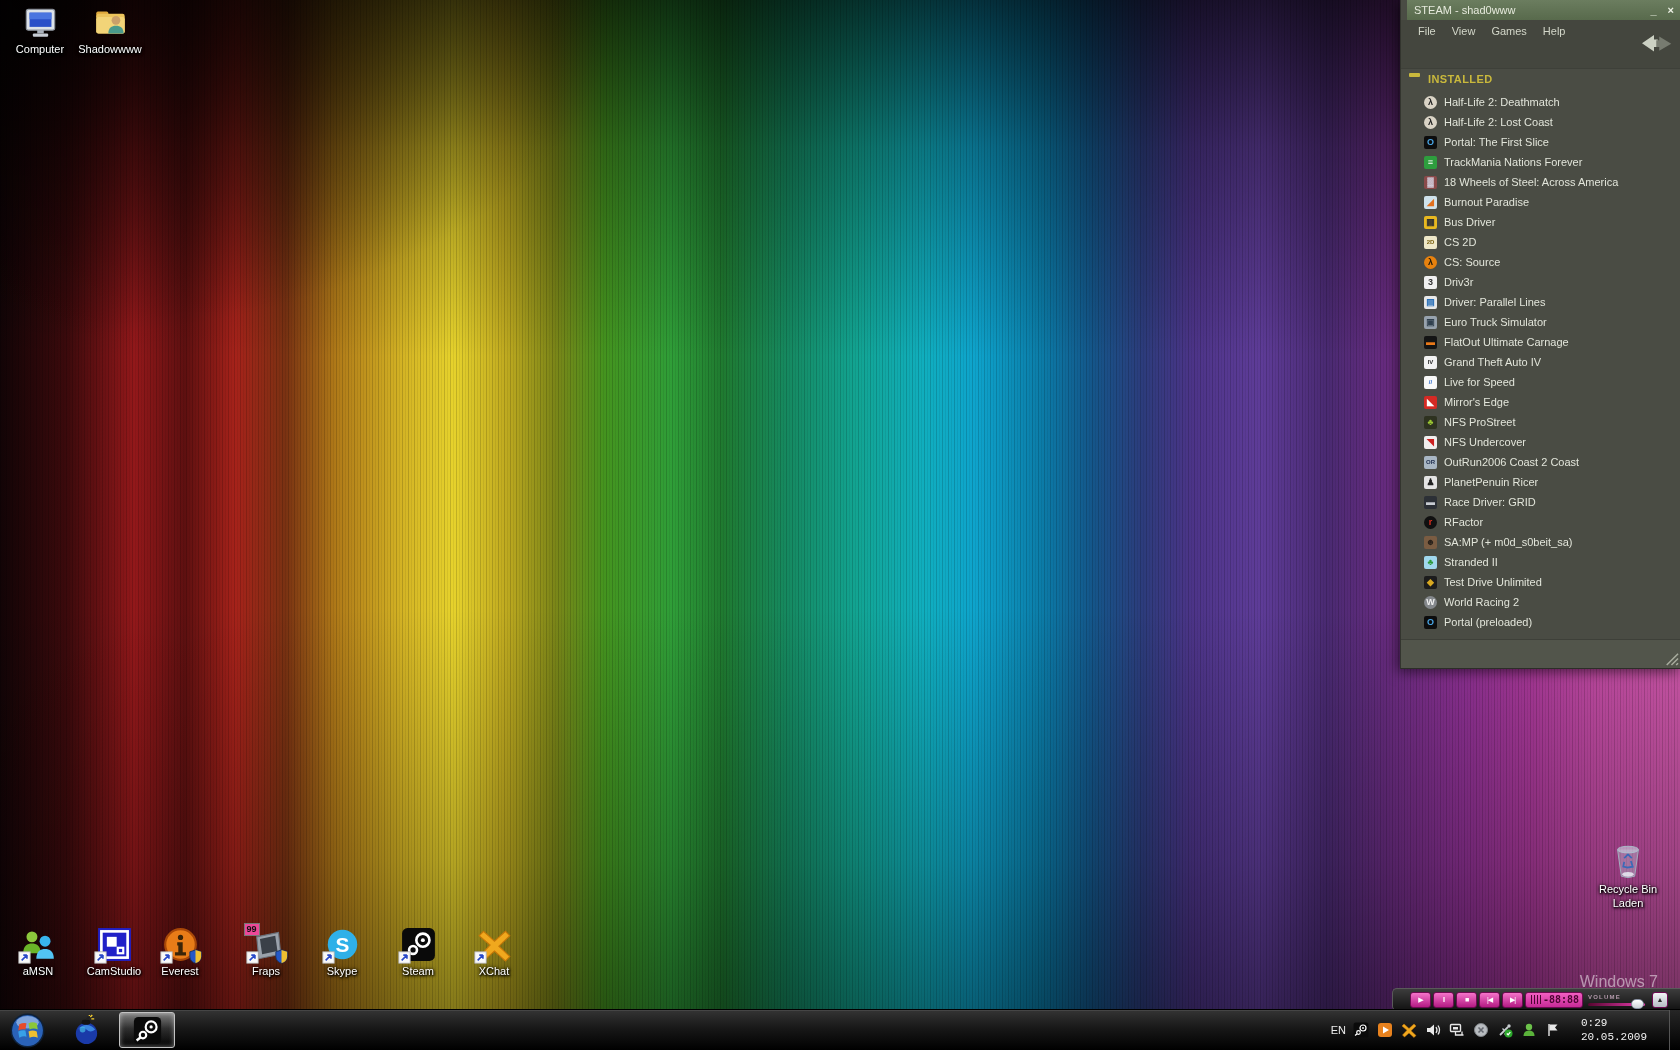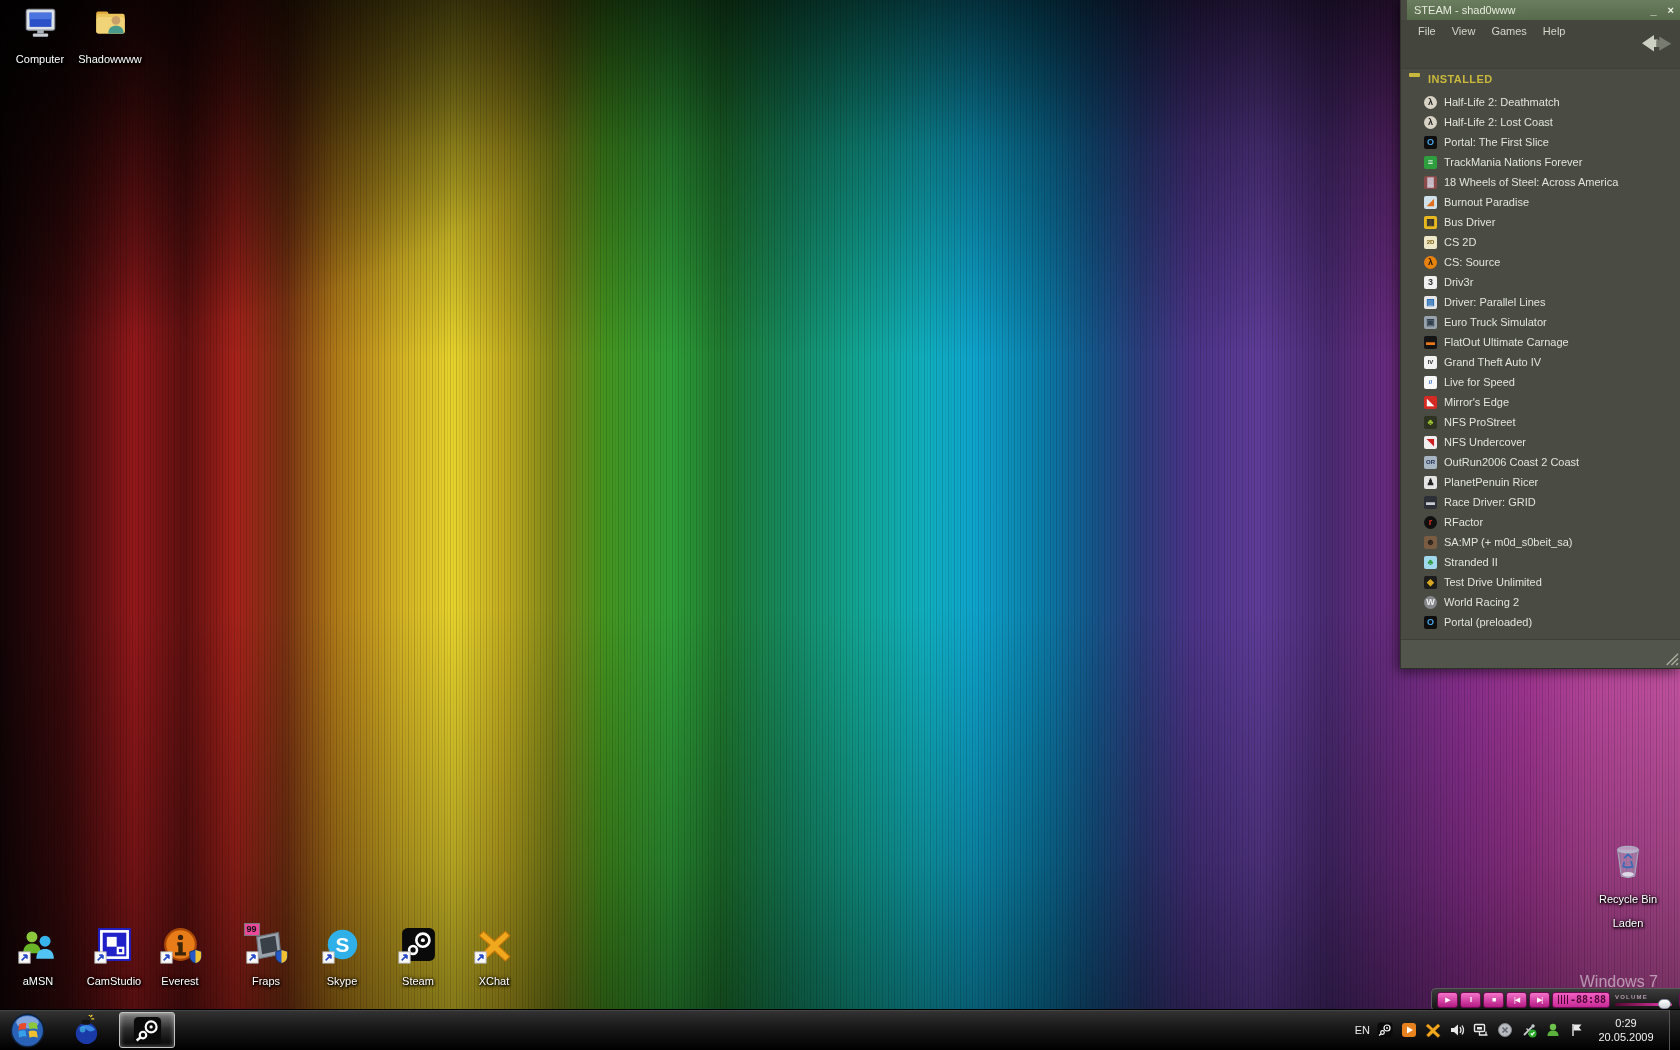--- a/index.html
+++ b/index.html
@@ -6,21 +6,21 @@
   #screen{position:relative;width:1680px;height:1050px;overflow:hidden;
     font-family:"Liberation Sans",sans-serif;-webkit-font-smoothing:antialiased;}
   
   #wallpaper{position:absolute;inset:0;
     background:
       radial-gradient(900px 520px at 2% 0%, rgba(0,0,0,.78), rgba(0,0,0,0) 65%),
       linear-gradient(180deg, rgba(0,0,0,.70) 0%, rgba(0,0,0,.32) 14%, rgba(0,0,0,0) 34%, rgba(0,0,0,0) 58%, rgba(0,0,0,.22) 82%, rgba(0,0,0,.48) 100%),
       repeating-linear-gradient(90deg, rgba(0,0,0,.16) 0 1px, rgba(0,0,0,0) 1px 3px, rgba(0,0,0,.07) 3px 4px, rgba(0,0,0,0) 4px 6px),
       linear-gradient(90deg,#120406 0%,#3c0a0c 4%,#93181a 8%,#5e1010 11%,#a6221a 14%,#7a3212 17%,#b07a18 20%,#d4b424 24%,#e6d22c 27%,#c2ac20 30%,#7c8618 33%,#44941f 36%,#2f9e38 40%,#1f7a30 43%,#158a62 47%,#12a492 51%,#10aebe 55%,#0ea4cc 58%,#0b7ca8 62%,#14568a 65%,#2c3c7c 68%,#4c3488 71%,#5e3c98 75%,#4a2a72 79%,#6c2c82 83%,#8c3092 87%,#a83898 91%,#c04aa2 95%,#cc56a8 100%);}
   
-  .dicon{position:absolute;width:76px;display:flex;flex-direction:column;align-items:center;gap:13px;cursor:default;}
+  .dicon{position:absolute;width:76px;display:flex;flex-direction:column;align-items:center;gap:3px;cursor:default;}
   .dicon .ic{width:35px;height:35px;position:relative;flex:none;}
   .dicon .ic svg{width:100%;height:100%;display:block;}
   .dicon .lbl{color:#fff;font-size:11px;line-height:1.2;text-align:center;
     text-shadow:0 1px 3px #000,1px 1px 2px #000,0 0 4px #000;}
   .badge-shortcut{position:absolute;left:-3px;bottom:-2px;width:13px;height:13px;}
   .badge-shield{position:absolute;right:-5px;bottom:-2px;width:15px;height:15px;}
   .badge-num{position:absolute;left:-5px;top:-4px;background:#ec4899;color:#101010;
     font-size:9px;font-weight:bold;line-height:11px;padding:0 2px;border:1px solid #777;}
   
   #steam-win{position:absolute;left:1400px;top:0;width:280px;height:668px;background:#4a4c44;
@@ -38,23 +38,23 @@
   #section-head .txt{color:#c9b83c;font-size:11px;font-weight:bold;letter-spacing:.4px;}
   #games{position:absolute;top:92px;left:23px;right:2px;}
   .game-row{height:20px;display:flex;align-items:center;gap:7px;color:#e2e5da;font-size:11px;white-space:nowrap;}
   .gicon{width:13px;height:13px;flex:none;display:flex;align-items:center;justify-content:center;
     font-weight:bold;line-height:1;}
   #statusbar{position:absolute;bottom:0;left:0;right:0;height:28px;background:#52554b;border-top:1px solid #3e4039;}
   #grip{position:absolute;right:2px;bottom:2px;width:17px;height:17px;}
   
   #watermark{position:absolute;right:22px;top:973px;color:rgba(255,255,255,.5);font-size:16px;}
   
-  #widget{position:absolute;right:0;bottom:39px;width:249px;height:23px;box-sizing:border-box;
+  #widget{position:absolute;right:0;bottom:39px;width:288px;height:23px;box-sizing:border-box;
     background:linear-gradient(#3c3c3c,#121212);border:1px solid #5a5a5a;border-right:none;
-    border-radius:5px 0 0 5px;display:flex;align-items:center;gap:2px;padding:0 5px;}
+    border-radius:5px 0 0 5px;display:flex;align-items:center;gap:2px;padding:0 17px;}
   .wbtn{width:21px;height:16px;flex:none;border-radius:3px;box-sizing:border-box;
     background:linear-gradient(#f573c9,#b41b84);border:1px solid #6e0a52;color:#fff;
     font-size:7px;display:flex;align-items:center;justify-content:center;letter-spacing:-1px;}
   #lcd{width:58px;height:16px;flex:none;border-radius:3px;box-sizing:border-box;
     background:linear-gradient(#f25fc2,#c72a97);border:1px solid #6e0a52;color:#4c0532;
     font-family:"DejaVu Sans Mono",monospace;font-size:10px;font-weight:bold;
     display:flex;align-items:center;justify-content:flex-end;padding:0 3px;gap:2px;}
   #lcd .bars{width:10px;height:9px;flex:none;
     background:repeating-linear-gradient(90deg,#4c0532 0 1px,transparent 1px 3px);}
   #volwrap{display:flex;flex-direction:column;width:57px;flex:none;margin-left:3px;}
@@ -72,21 +72,21 @@
   #start-orb{width:37px;height:37px;margin-right:24px;}
   #quicklaunch{width:31px;height:30px;margin-right:18px;}
   #task-steam{width:56px;height:36px;border-radius:3px;border:1px solid #c2c2c2;box-sizing:border-box;
     background:linear-gradient(rgba(255,255,255,.38),rgba(255,255,255,.10) 45%,rgba(0,0,0,.25));
     box-shadow:inset 0 0 5px rgba(255,255,255,.45);display:flex;align-items:center;justify-content:center;}
   #task-steam .ic{width:29px;height:29px;}
   #tb-right{position:absolute;right:0;top:0;height:100%;display:flex;align-items:center;gap:4px;}
   #lang{color:#ececec;font-size:11px;margin-right:3px;}
   .tray-ic{width:16px;height:16px;flex:none;}
   .tray-ic svg{width:100%;height:100%;display:block;}
-  #clock{text-align:center;color:#f2f2f2;font-size:11px;line-height:1.3;margin:0 4px;min-width:66px;}
+  #clock{color:#f2f2f2;font-size:11px;line-height:1.3;margin:0 16px;min-width:66px;font-family:Liberation Mono, monospace;}
   #show-desktop{width:10px;height:40px;background:linear-gradient(#262626,#000);border-left:1px solid #555;margin-left:2px;}
   svg{overflow:visible;}
 </style>
 </head>
 <body>
 
 <div id="screen">
   <div id="wallpaper"></div>
 
   <div id="top-icons">

